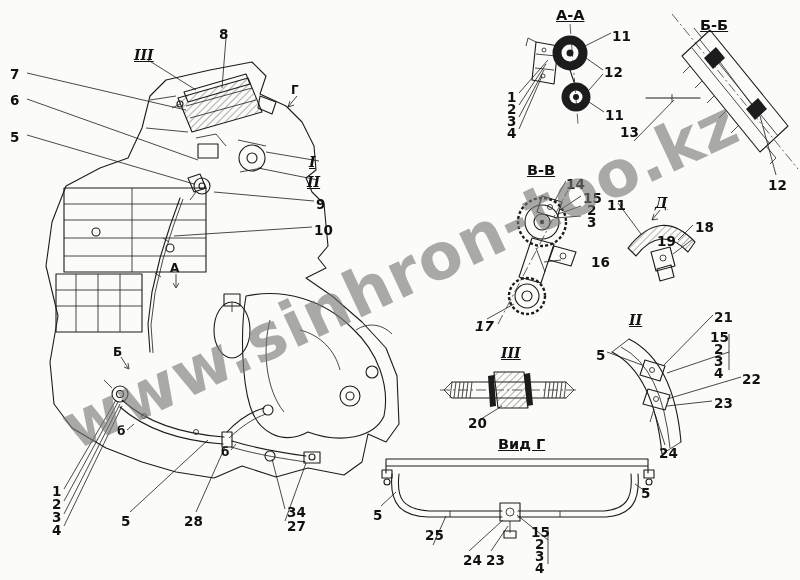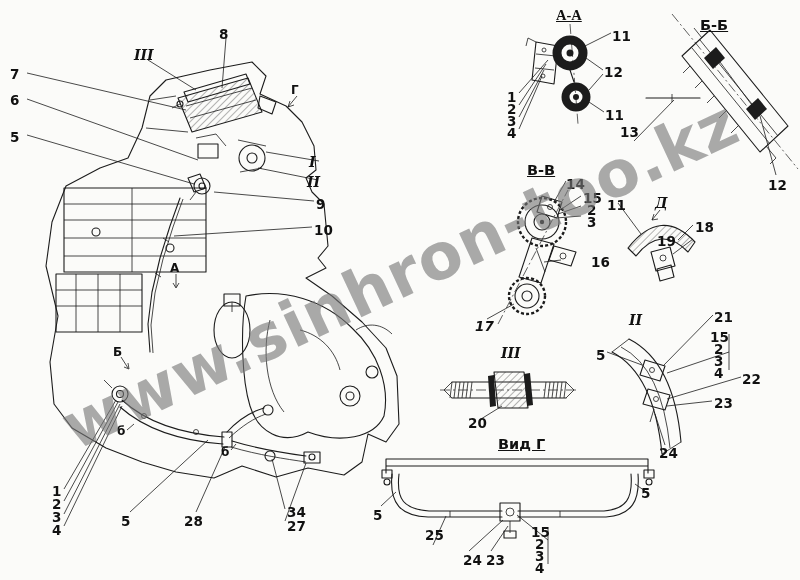--- a/index.html
+++ b/index.html
@@ -11,21 +11,21 @@
   .cl{fill:none;stroke:#1c1c1c;stroke-width:0.7;stroke-dasharray:10 3 2 3;}
   .dark{fill:#1c1c1c;stroke:none;}
   .teeth{fill:none;stroke:#1c1c1c;stroke-width:2.4;stroke-dasharray:3 2.2;}
   .ring9{fill:none;stroke:#1c1c1c;stroke-width:9;}
   .ring8{fill:none;stroke:#1c1c1c;stroke-width:8;}
   .hat{fill:url(#hatch);stroke:#1c1c1c;stroke-width:1.1;stroke-linejoin:round;}
   .callout-layer{position:absolute;left:0;top:0;width:800px;height:580px;pointer-events:none;}
   .callout{position:absolute;color:#111;white-space:nowrap;line-height:1;}
   .part{font:700 13.5px "DejaVu Sans",sans-serif;}
   .title{font:700 14.5px "DejaVu Sans",sans-serif;text-decoration:underline;}
-  .ref{font:italic 700 14px "DejaVu Serif",serif;text-align:center;}
+  .ref{font:italic 700 14px "DejaVu Serif",serif;text-decoration:underline;text-align:center;}
   .marker{font:700 12px "DejaVu Sans",sans-serif;}
   .watermark{position:absolute;left:-20px;top:238px;width:840px;text-align:center;
     transform:rotate(-25deg);transform-origin:center;
     font:700 64px "DejaVu Sans",sans-serif;letter-spacing:1px;
     color:#787878;opacity:0.62;pointer-events:none;}
 </style>
 </head>
 <body>
 
 <div class="page">
@@ -227,21 +227,21 @@
       <span class="callout marker" style="left: 117px; top: 424px;">б</span>
       <span class="callout marker" style="left: 221px; top: 445px;">б</span>
       <span class="callout part" style="left: 52px; top: 483px;">1</span>
       <span class="callout part" style="left: 52px; top: 496px;">2</span>
       <span class="callout part" style="left: 52px; top: 509px;">3</span>
       <span class="callout part" style="left: 52px; top: 522px;">4</span>
       <span class="callout part" style="left: 121px; top: 513px;">5</span>
       <span class="callout part" style="left: 184px; top: 513px;">28</span>
       <span class="callout part" style="left: 287px; top: 504px;">34</span>
       <span class="callout part" style="left: 287px; top: 518px;">27</span>
-      <span class="callout title" style="left: 556px; top: 7px; font-family: Liberation Serif, serif;">А-А</span>
+      <span class="callout title" style="left: 556px; top: 7px;">А-А</span>
       <span class="callout part" style="left: 612px; top: 28px;">11</span>
       <span class="callout part" style="left: 604px; top: 64px;">12</span>
       <span class="callout part" style="left: 507px; top: 89px;">1</span>
       <span class="callout part" style="left: 507px; top: 101px;">2</span>
       <span class="callout part" style="left: 507px; top: 113px;">3</span>
       <span class="callout part" style="left: 507px; top: 125px;">4</span>
       <span class="callout part" style="left: 605px; top: 107px;">11</span>
       <span class="callout title" style="left: 700px; top: 17px;">Б-Б</span>
       <span class="callout part" style="left: 620px; top: 124px;">13</span>
       <span class="callout part" style="left: 768px; top: 177px;">12</span>

